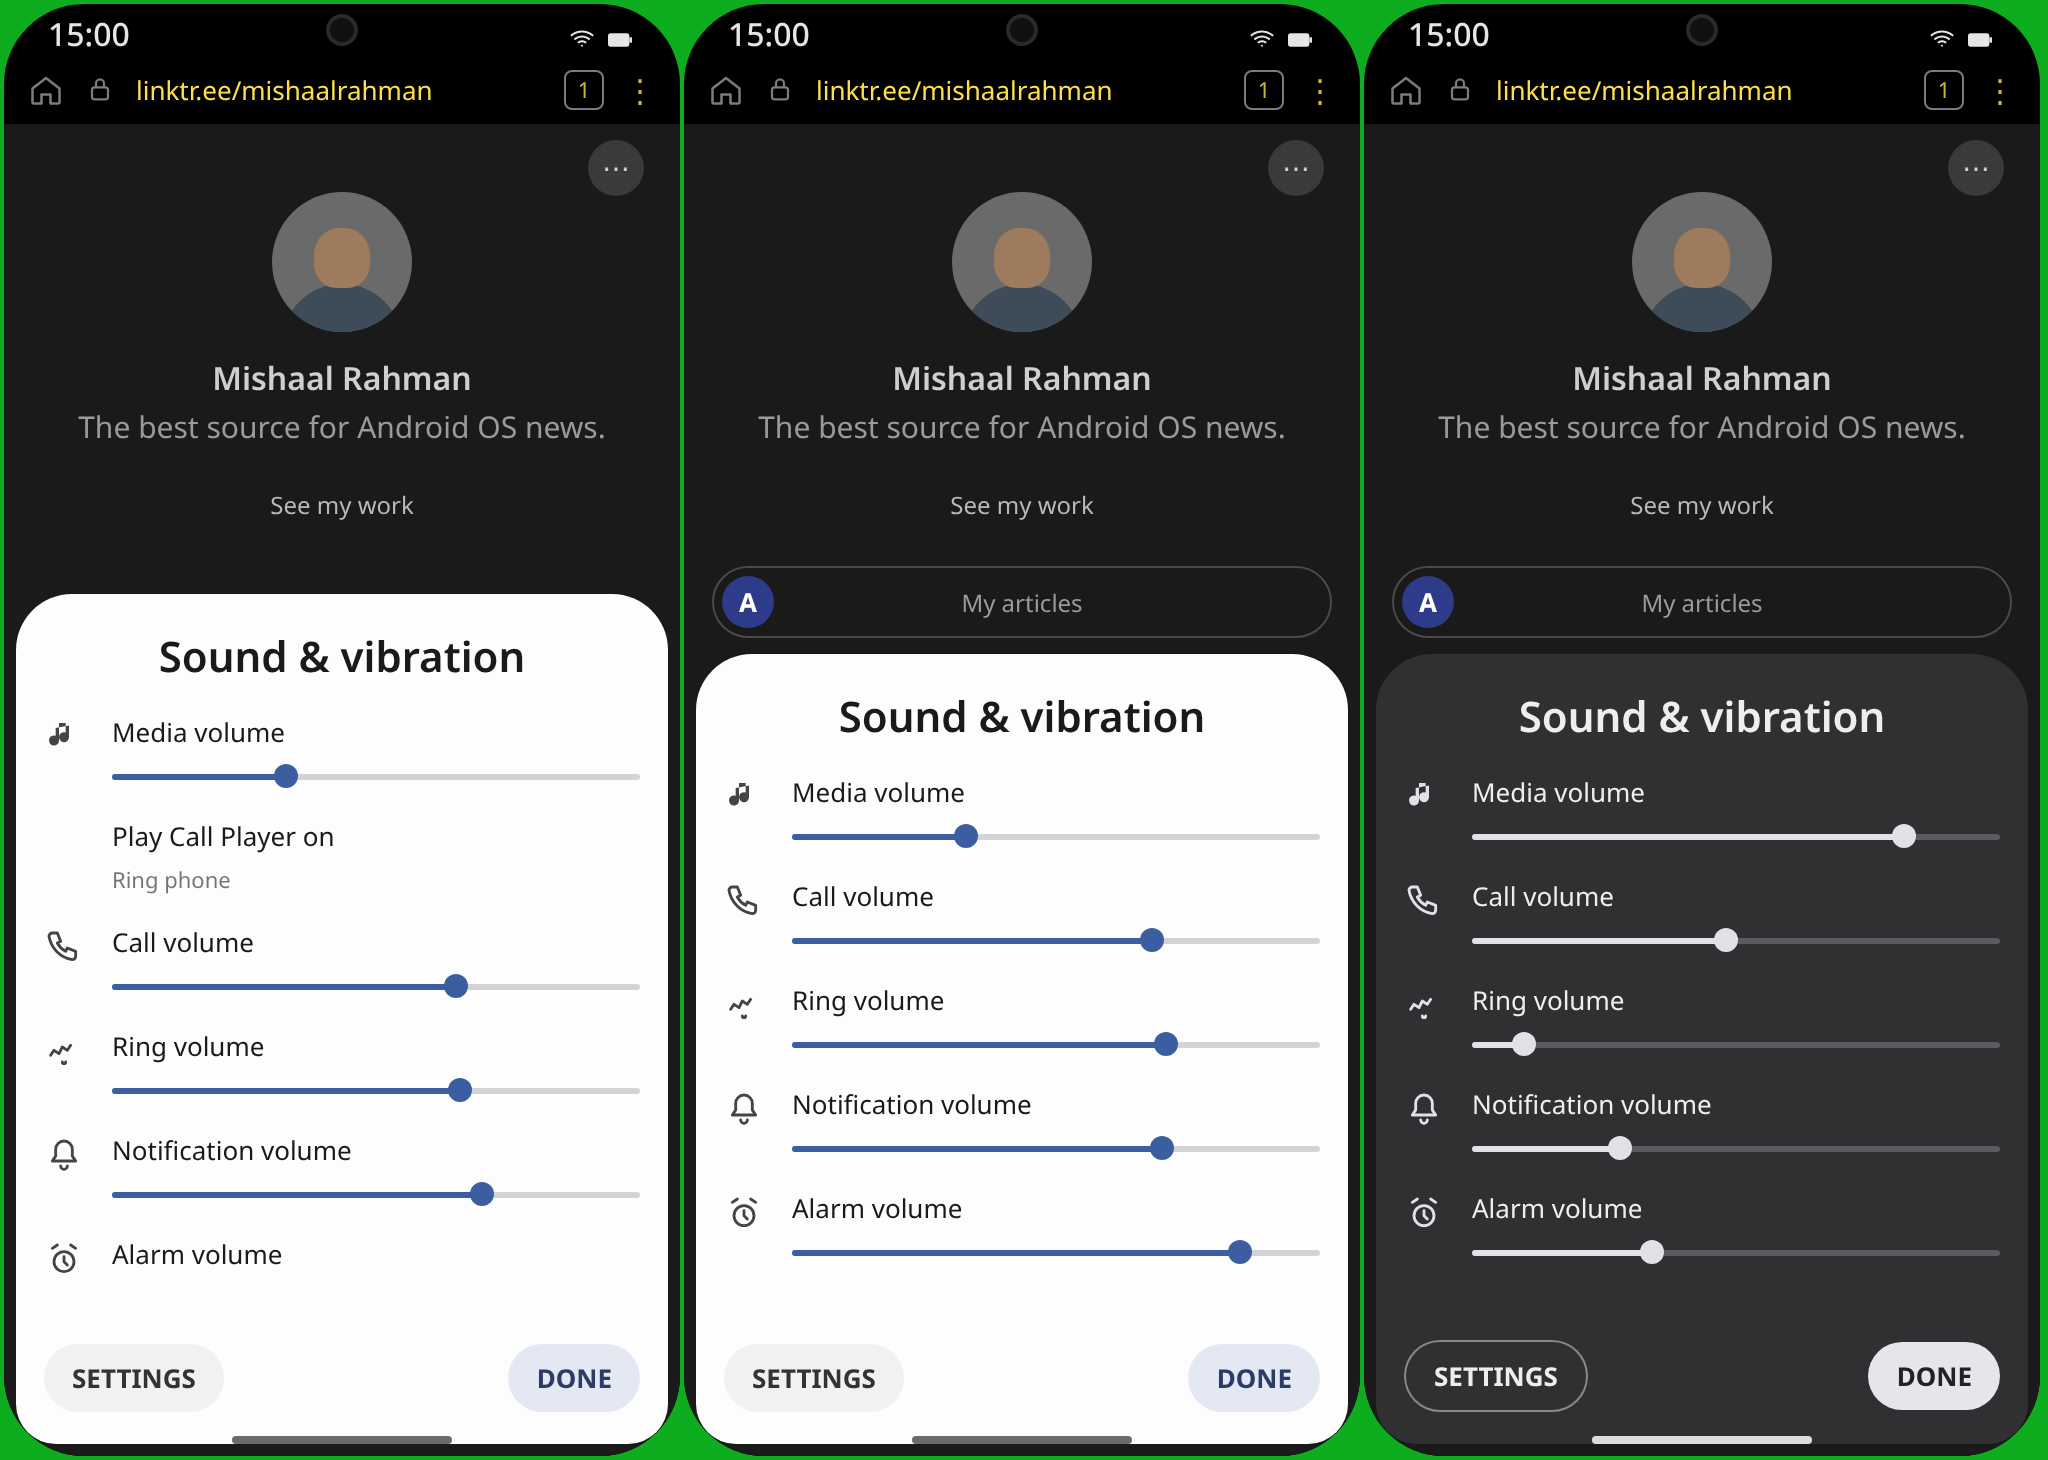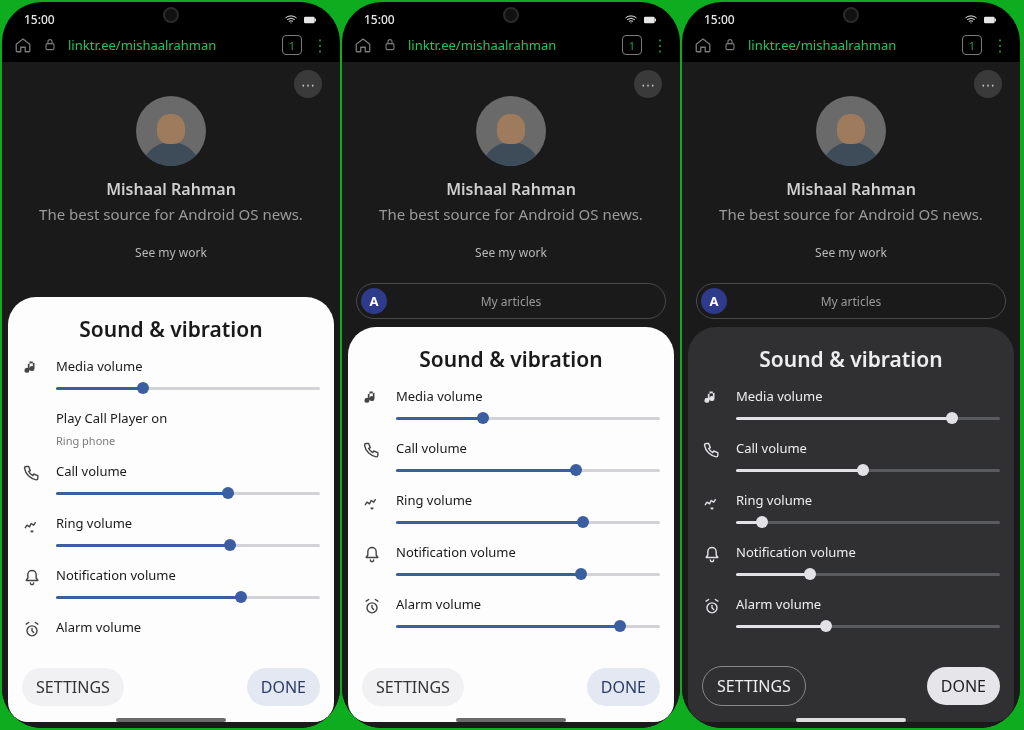--- a/index.html
+++ b/index.html
@@ -21,41 +21,41 @@
     background: #000;
     border-radius: 40px;
     overflow: hidden;
     display: flex;
     flex-direction: column;
   }
   .statusbar {
     height: 26px;
     position: relative;
     color: #e6e6e6;
-    font-size: 12px;
+    font-size: 16px;
     font-weight: 500;
     display: flex;
     align-items: flex-end;
     padding: 0 22px 0px;
   }
   .statusbar .sb-time { flex: 0 0 auto; }
   .statusbar .spacer { flex: 1; }
   .statusbar .sb-icons { display:flex; gap:4px; align-items:center; }
   .punchhole {
     position: absolute;
     top: 5px; left: 50%;
     transform: translateX(-50%);
     width: 16px; height: 16px; border-radius: 50%;
     background: #111; border: 2px solid #2a2a2a;
   }
 
   
   .urlrow {
     display:flex; align-items:center; gap:10px;
-    padding:6px 12px; color:#22c55e;
+    padding:6px 12px; color:#fde047;
     font-size:13px;
   }
   .home-ico, .lock-ico, .tabcount, .dots {
     opacity:.8;
   }
   .tabcount {
     width:20px; height:20px; border:1px solid #9a9a9a; border-radius:4px;
     display:flex; align-items:center; justify-content:center;
     font-size:11px;
   }
@@ -131,21 +131,21 @@
     transform:translateX(-50%);
   }
   .light .bar-bg  { background:#d3d3d7; }
   .light .bar-fill{ background:#3a5ea0; }
   .light .thumb   { background:#3a5ea0; }
   .dark  .bar-bg  { background:#5a5b5e; }
   .dark  .bar-fill{ background:#e2e2e6; }
   .dark  .thumb   { background:#e2e2e6; }
 
   .panel-btns { margin-top:auto; display:flex; justify-content:space-between; align-items:center; padding-top:6px;}
-  .btn { font-size:16px; font-weight:400; padding:8px 14px; border-radius:20px; cursor:pointer;text-align:center; }
+  .btn { font-size:13px; font-weight:700; padding:8px 14px; border-radius:20px; cursor:pointer;text-align:center; }
   .light .btn-set { background:#f1f1f4; color:#333; }
   .light .btn-done{ background:#e3e8f3; color:#2b3c66; }
   .dark  .btn-set { border:1px solid #888; color:#eee; }
   .dark  .btn-done{ background:#e6e6ea; color:#222; }
 
   .gesturebar {
     position:absolute; bottom:6px; left:50%; transform:translateX(-50%);
     width:110px; height:4px; border-radius:2px; background:#6b6b6b;
   }
   .dark-parent .gesturebar { background:#ddd; }

